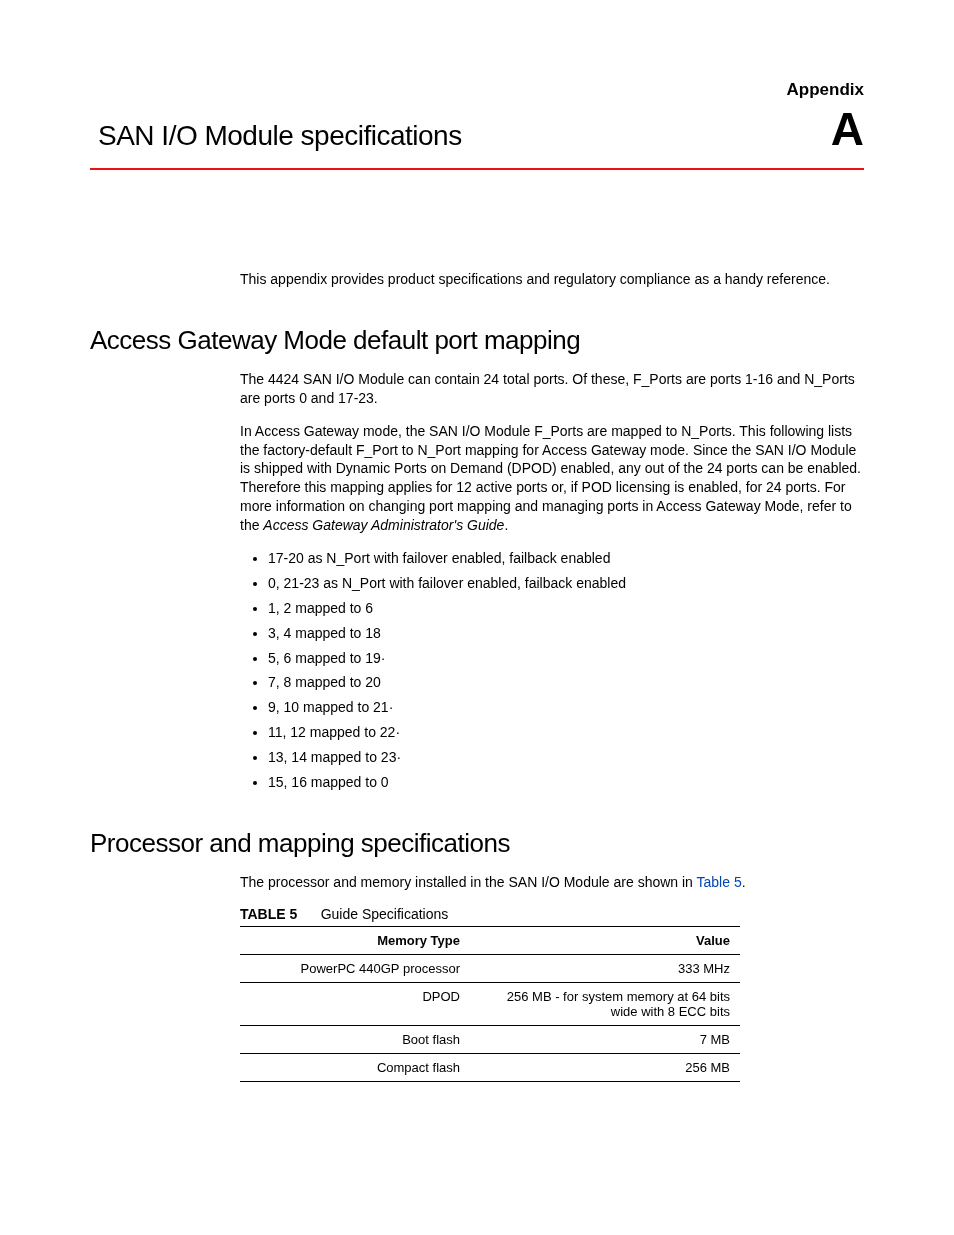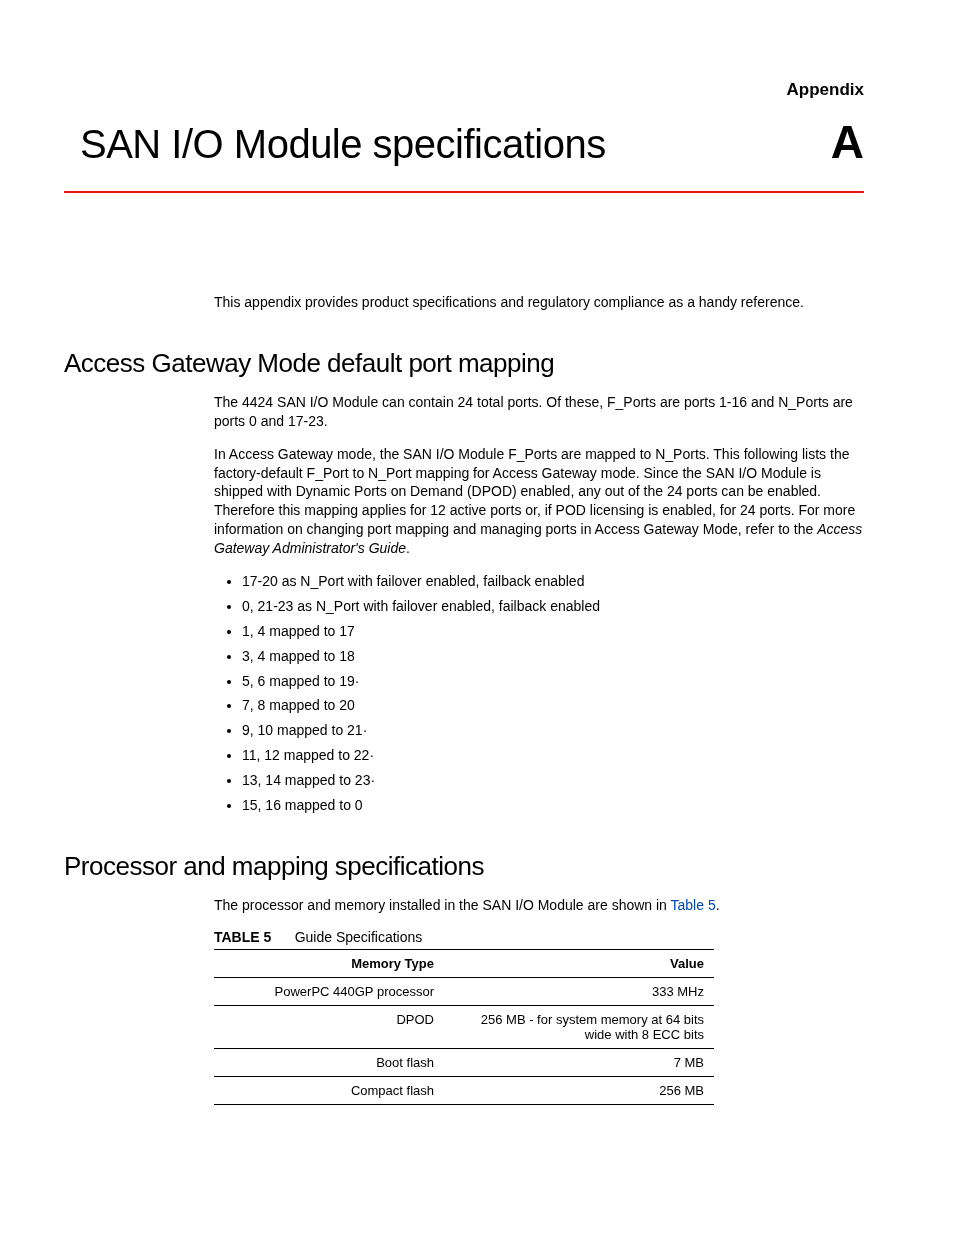--- a/index.html
+++ b/index.html
@@ -5,41 +5,41 @@
   body {
     margin: 0;
     padding: 0;
     background: #fff;
     font-family: Arial, Helvetica, sans-serif;
     color: #000;
     font-size: 14px;
     width: 954px;
   }
   .page {
-    padding: 80px 90px 60px 64px;
+    padding: 80px 90px 60px 90px;
   }
   .appendix-label {
     text-align: right;
     font-weight: bold;
     font-size: 17px;
     margin-bottom: 6px;
   }
   .title-row {
     display: flex;
     justify-content: space-between;
     align-items: baseline;
     border-bottom: 2.5px solid #e11;
     padding-bottom: 8px;
     margin-bottom: 100px;
   }
   .title-row h1 {
     font-family: "Helvetica Neue", Arial, sans-serif;
     font-weight: 400;
-    font-size: 40px;
-    margin: 16px;
+    font-size: 28px;
+    margin: 8px;
     letter-spacing: -0.5px;
     font-stretch: condensed;
   }
   .title-row .bigletter {
     font-family: "Helvetica Neue", Arial, sans-serif;
     font-weight: 700;
     font-size: 46px;
     line-height: 1;
     font-stretch: condensed;
   }
@@ -113,21 +113,21 @@
 
   <h2 class="section">Access Gateway Mode default port mapping</h2>
   <div class="body-indent">
     <p class="body">The 4424 SAN I/O Module can contain 24 total ports. Of these, F_Ports are ports 1-16 and N_Ports are ports 0 and 17-23.</p>
     <p class="body">
       <span>In Access Gateway mode, the SAN I/O Module F_Ports are mapped to N_Ports. This following lists the factory-default F_Port to N_Port mapping for Access Gateway mode. Since the SAN I/O Module is shipped with Dynamic Ports on Demand (DPOD) enabled, any out of the 24 ports can be enabled. Therefore this mapping applies for 12 active ports or, if POD licensing is enabled, for 24 ports. For more information on changing port mapping and managing ports in Access Gateway Mode, refer to the </span><em class="booktitle">Access Gateway Administrator's Guide</em><span>.</span>
     </p>
     <ul class="bullets">
       <li>17-20 as N_Port with failover enabled, failback enabled</li>
       <li>0, 21-23 as N_Port with failover enabled, failback enabled</li>
-      <li>1, 4 mapped to 17</li>
+      <li>1, 2 mapped to 6</li>
       <li>3, 4 mapped to 18</li>
       <li>5, 6 mapped to 19·</li>
       <li>7, 8 mapped to 20</li>
       <li>9, 10 mapped to 21·</li>
       <li>11, 12 mapped to 22·</li>
       <li>13, 14 mapped to 23·</li>
       <li>15, 16 mapped to 0</li>
     </ul>
   </div>
 

